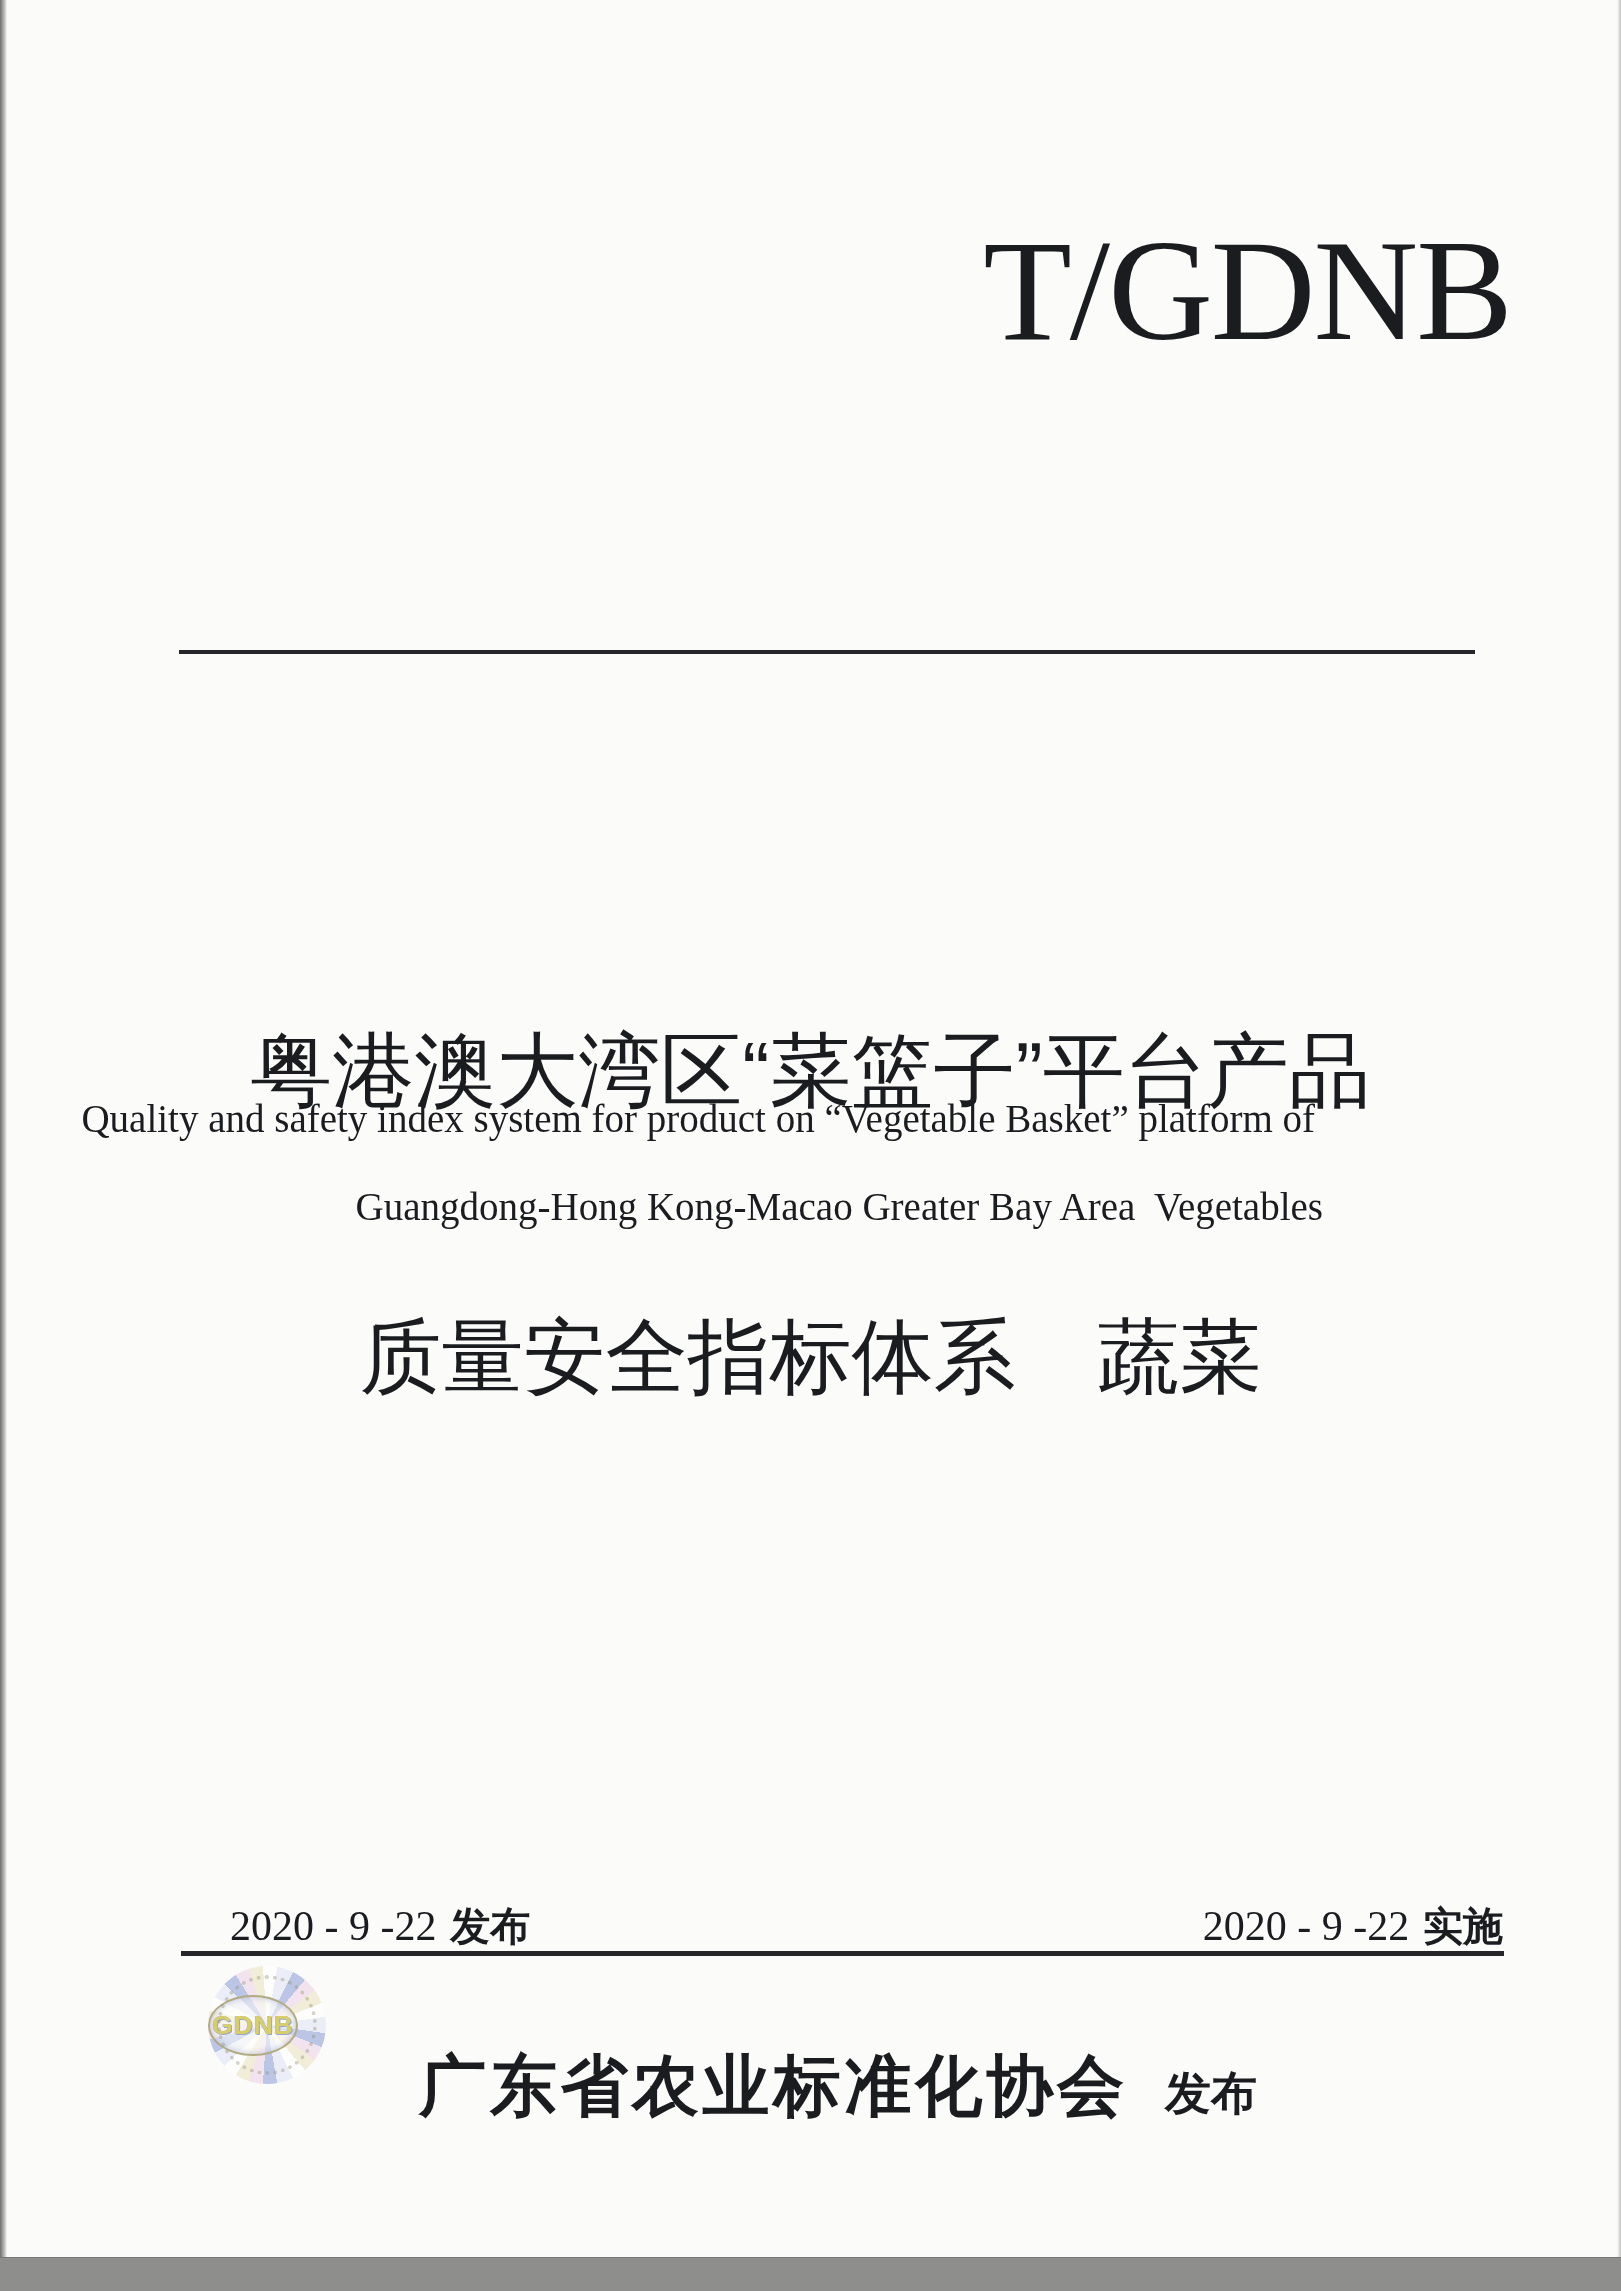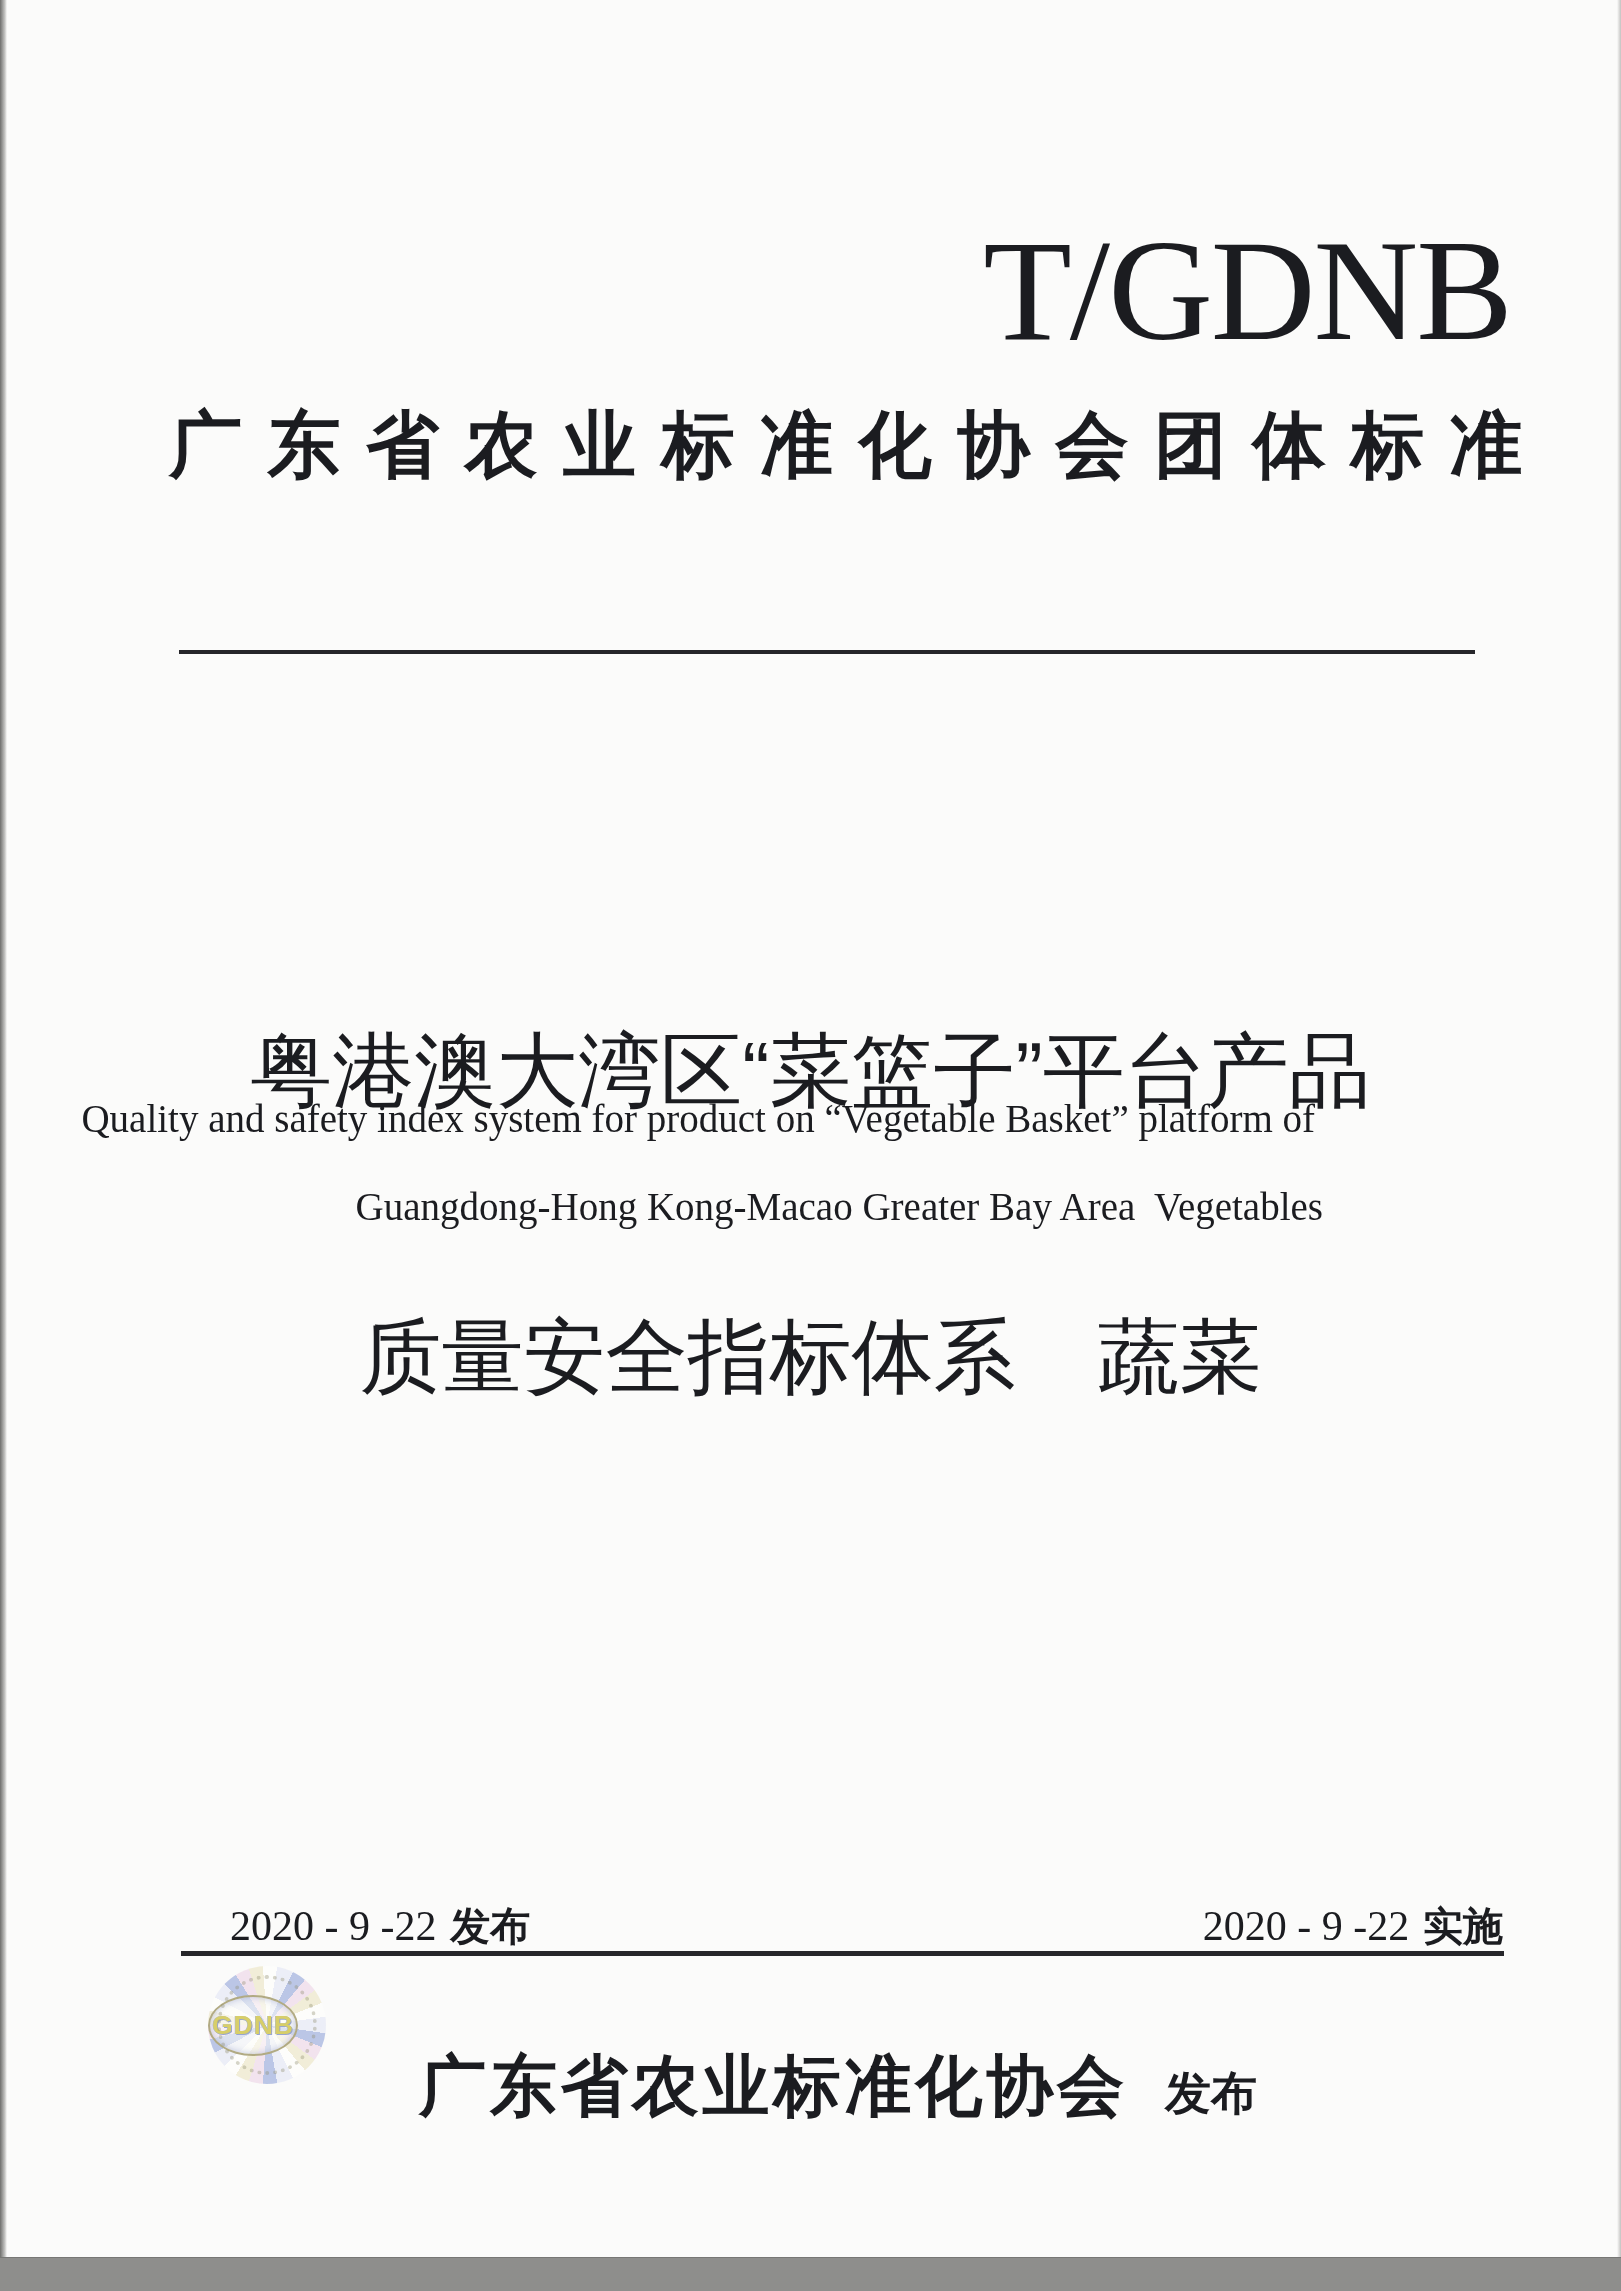--- a/index.html
+++ b/index.html
@@ -100,21 +100,20 @@
     font-weight:bold;font-size:46px;margin-left:37px;
   }
 </style>
 </head>
 <body>
 
 <div class="scan">
 
   <div class="code-large">T/GDNB</div>
 
-  <div class="assoc-header">广东省农业标准化协会团体标准</div>
 
 
   <div class="rule-top"></div>
 
   <div class="title-zh">
     <div>粤港澳大湾区“菜篮子”平台产品</div>
     <div>质量安全指标体系　蔬菜</div>
   </div>
 
   <div class="title-en line1">Quality and safety index system for product on “Vegetable Basket” platform of</div>

